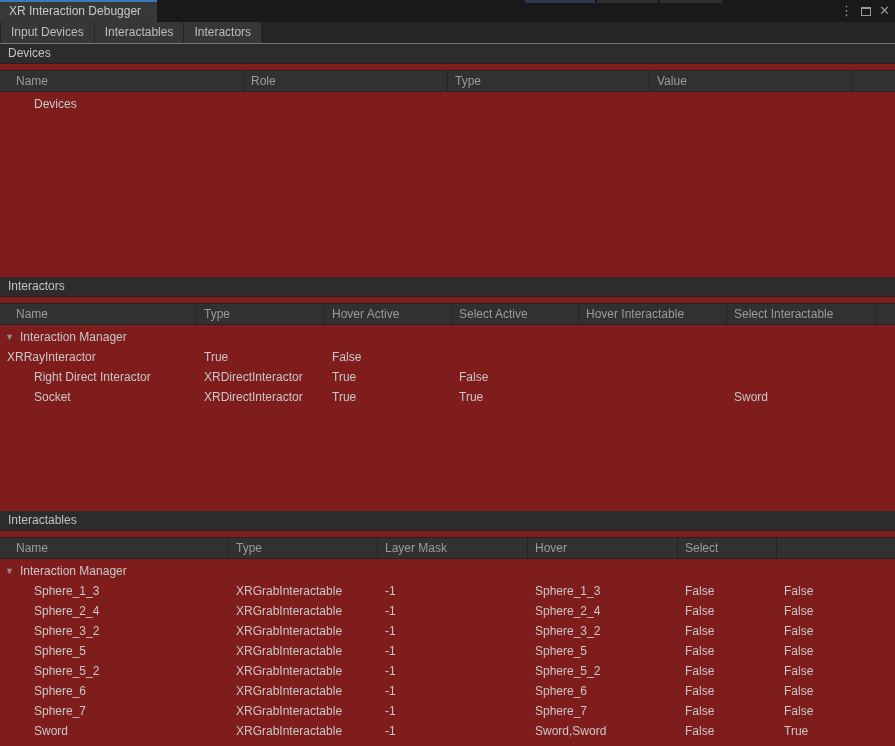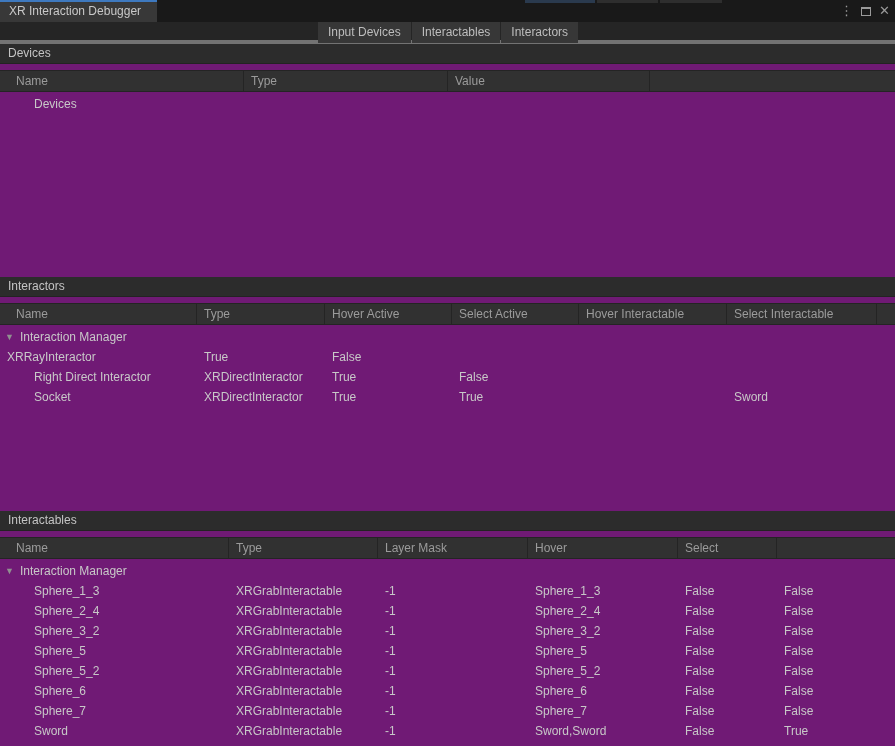--- a/index.html
+++ b/index.html
@@ -1,20 +1,20 @@
 <!DOCTYPE html>
 <html><head>
 <meta charset="utf-8">
 <style>
   * { margin:0; padding:0; box-sizing:border-box; }
   html,body { background:#111; }
   body { font-family:"Liberation Sans", sans-serif; }
   .window {
     position:relative; width:895px; height:746px;
-    background:#701a75; overflow:hidden;
+    background:#7f1d1d; overflow:hidden;
     font-size:12px; color:#c8c8c8;
   }
 
   
   .titlebar { position:absolute; top:0; left:0; right:0; height:22px; background:#191919; }
   .title-tab {
     position:absolute; left:0; top:0; width:157px; height:22px;
     background:#383838; border-top:2px solid #3E79BF;
     line-height:19px; padding-left:9px; color:#c9c9c9;
   }
@@ -22,22 +22,22 @@
   .sliver.navy { left:525px; width:70px; background:#2a3a4e; }
   .sliver.g1 { left:597px; width:61px; background:#2e2e2e; }
   .sliver.g2 { left:660px; width:62px; background:#2e2e2e; }
   .win-controls { position:absolute; right:5px; top:0; height:22px; display:flex; align-items:center; gap:8px; }
   .win-controls .glyph { color:#9a9a9a; font-size:13px; line-height:22px; cursor:default; }
   .maxbox { display:inline-block; width:10px; height:9px; border:1px solid #9a9a9a; border-top-width:2px; }
 
   
   .tabbar {
     position:absolute; top:22px; left:0; right:0; height:22px;
-    background:#252525; border-bottom:4px solid #737373;
-    display:flex; gap:1px; padding-left:1px;justify-content:center;
+    background:#252525; border-bottom:1px solid #737373;
+    display:flex; gap:1px; padding-left:1px;
   }
   .tool-tab { background:#373737; color:#bdbdbd; line-height:21px; height:21px; padding:0 10px; }
 
   
   .section-bar {
     position:absolute; left:0; right:0; height:20px;
     background:#2c2c2c; border-bottom:1px solid #232323;
     line-height:19px; padding-left:8px; color:#c4c4c4;
   }
   .table-header {
@@ -99,20 +99,21 @@
     <div class="tool-tab">Input Devices</div>
     <div class="tool-tab">Interactables</div>
     <div class="tool-tab">Interactors</div>
   </div>
 
   <div class="section-bar pos-devices-bar">
     <span>Devices</span>
   </div>
   <div class="table-header grid-devices pos-devices-head">
     <div class="hcell first">Name</div>
+    <div class="hcell">Role</div>
     <div class="hcell">Type</div>
     <div class="hcell">Value</div>
     <div class="hcell spacer"></div>
   </div>
   <div class="rows pos-devices-rows">
     <div class="trow grid-devices">
       <div class="cell name-child">Devices</div>
       <div class="cell"></div>
       <div class="cell"></div>
       <div class="cell"></div>

